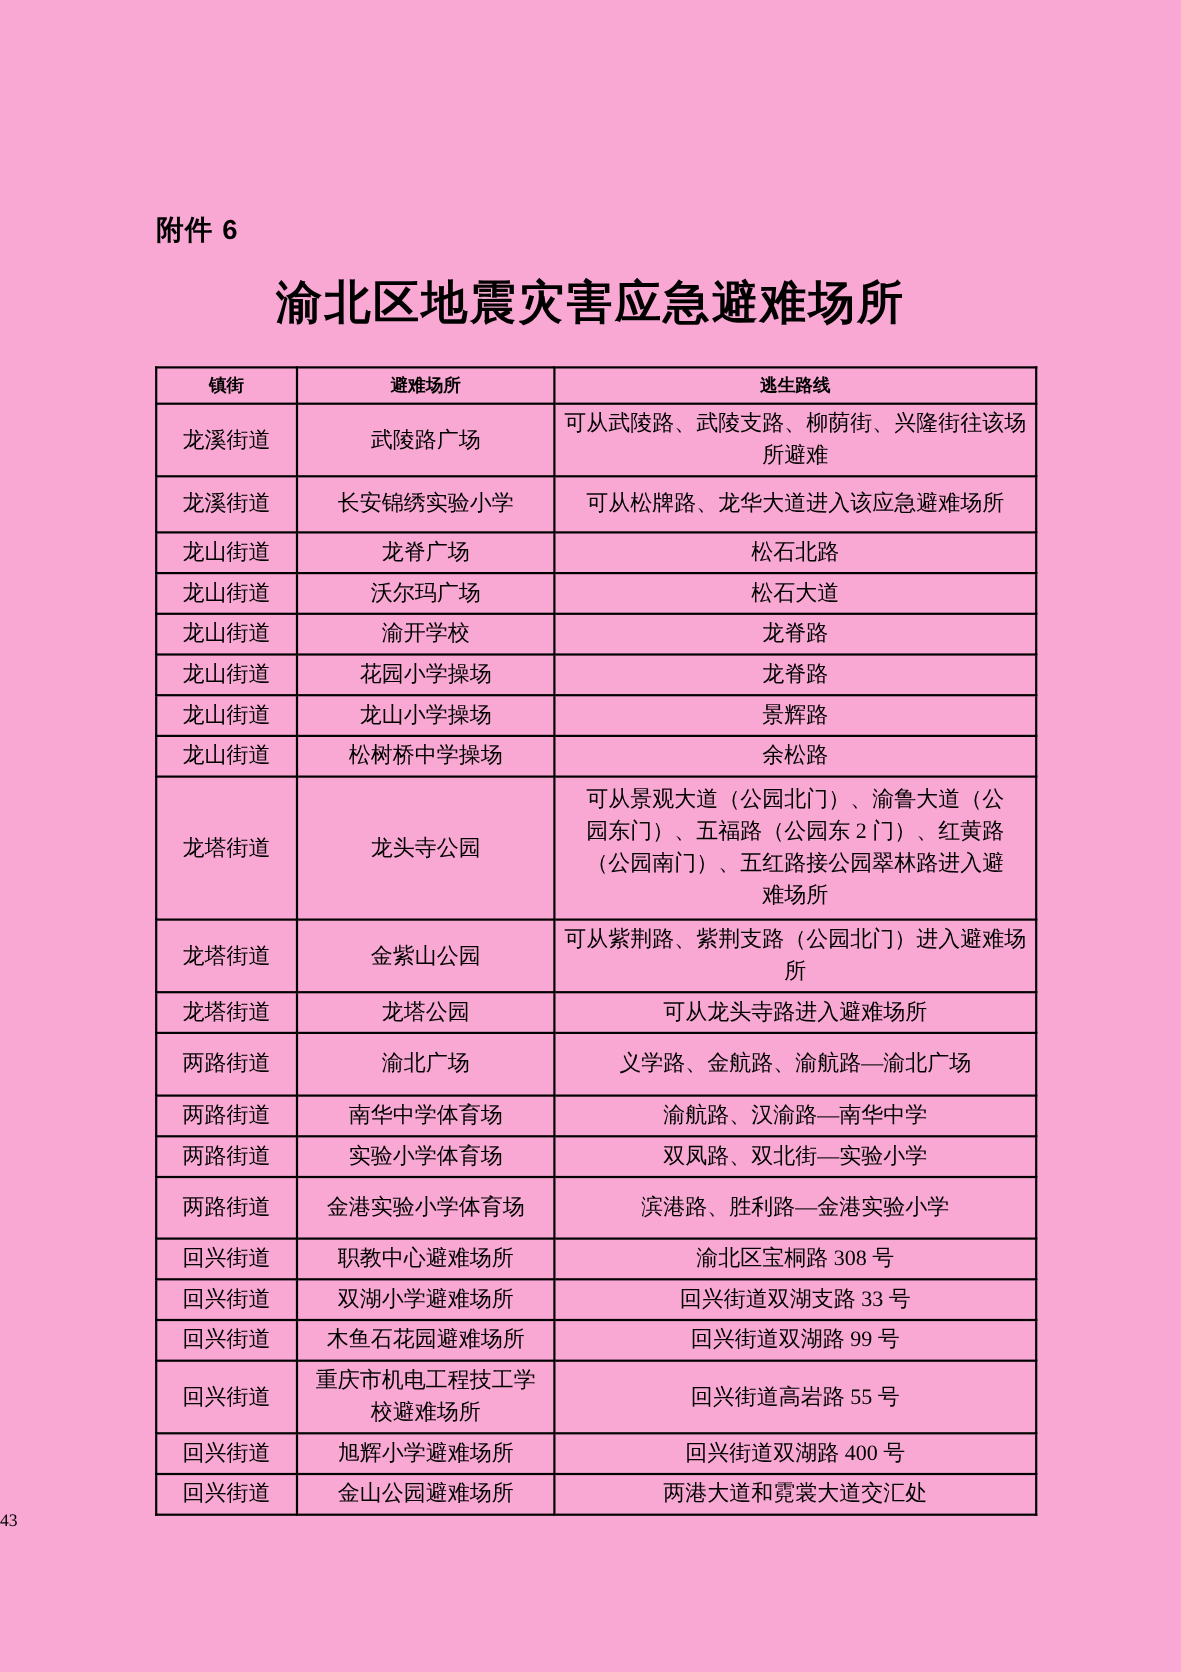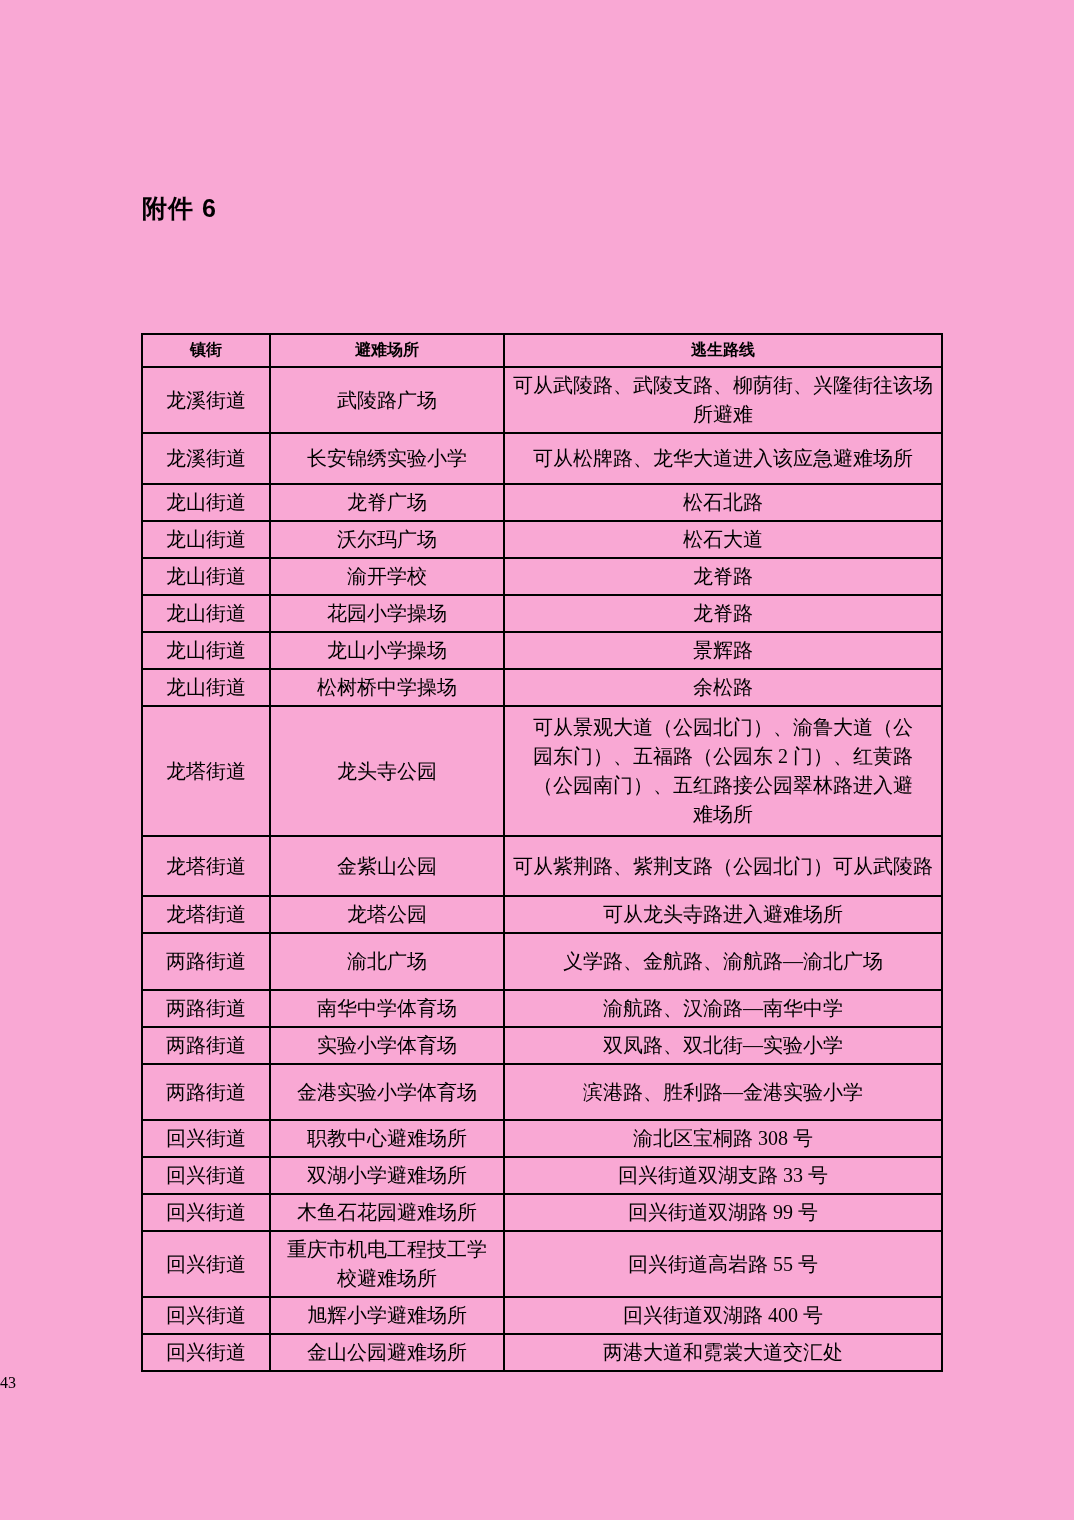--- a/index.html
+++ b/index.html
@@ -80,20 +80,21 @@
     font-family: "Liberation Serif", "DejaVu Serif", serif;
   }
 </style>
 </head>
 <body>
 
 <div class="page">
 
   <div class="attachment-label">附件 6</div>
 
+  <h1 class="doc-title">渝北区地震灾害应急避难场所</h1>
 
   <table class="shelter-table">
     <colgroup>
       <col style="width:128px">
       <col style="width:234px">
       <col style="width:438px">
     </colgroup>
     <thead>
       <tr>
         <th>镇街</th>
@@ -152,21 +153,21 @@
 
     <tr>
       <td>龙塔街道</td>
       <td>龙头寺公园</td>
       <td>可从景观大道（公园北门）、渝鲁大道（公园东门）、五福路（公园东 2 门）、红黄路（公园南门）、五红路接公园翠林路进入避难场所</td>
     </tr>
 
     <tr>
       <td>龙塔街道</td>
       <td>金紫山公园</td>
-      <td>可从紫荆路、紫荆支路（公园北门）可从武陵路</td>
+      <td>可从紫荆路、紫荆支路（公园北门）进入避难场所</td>
     </tr>
 
     <tr>
       <td>龙塔街道</td>
       <td>龙塔公园</td>
       <td>可从龙头寺路进入避难场所</td>
     </tr>
 
     <tr>
       <td>两路街道</td>

